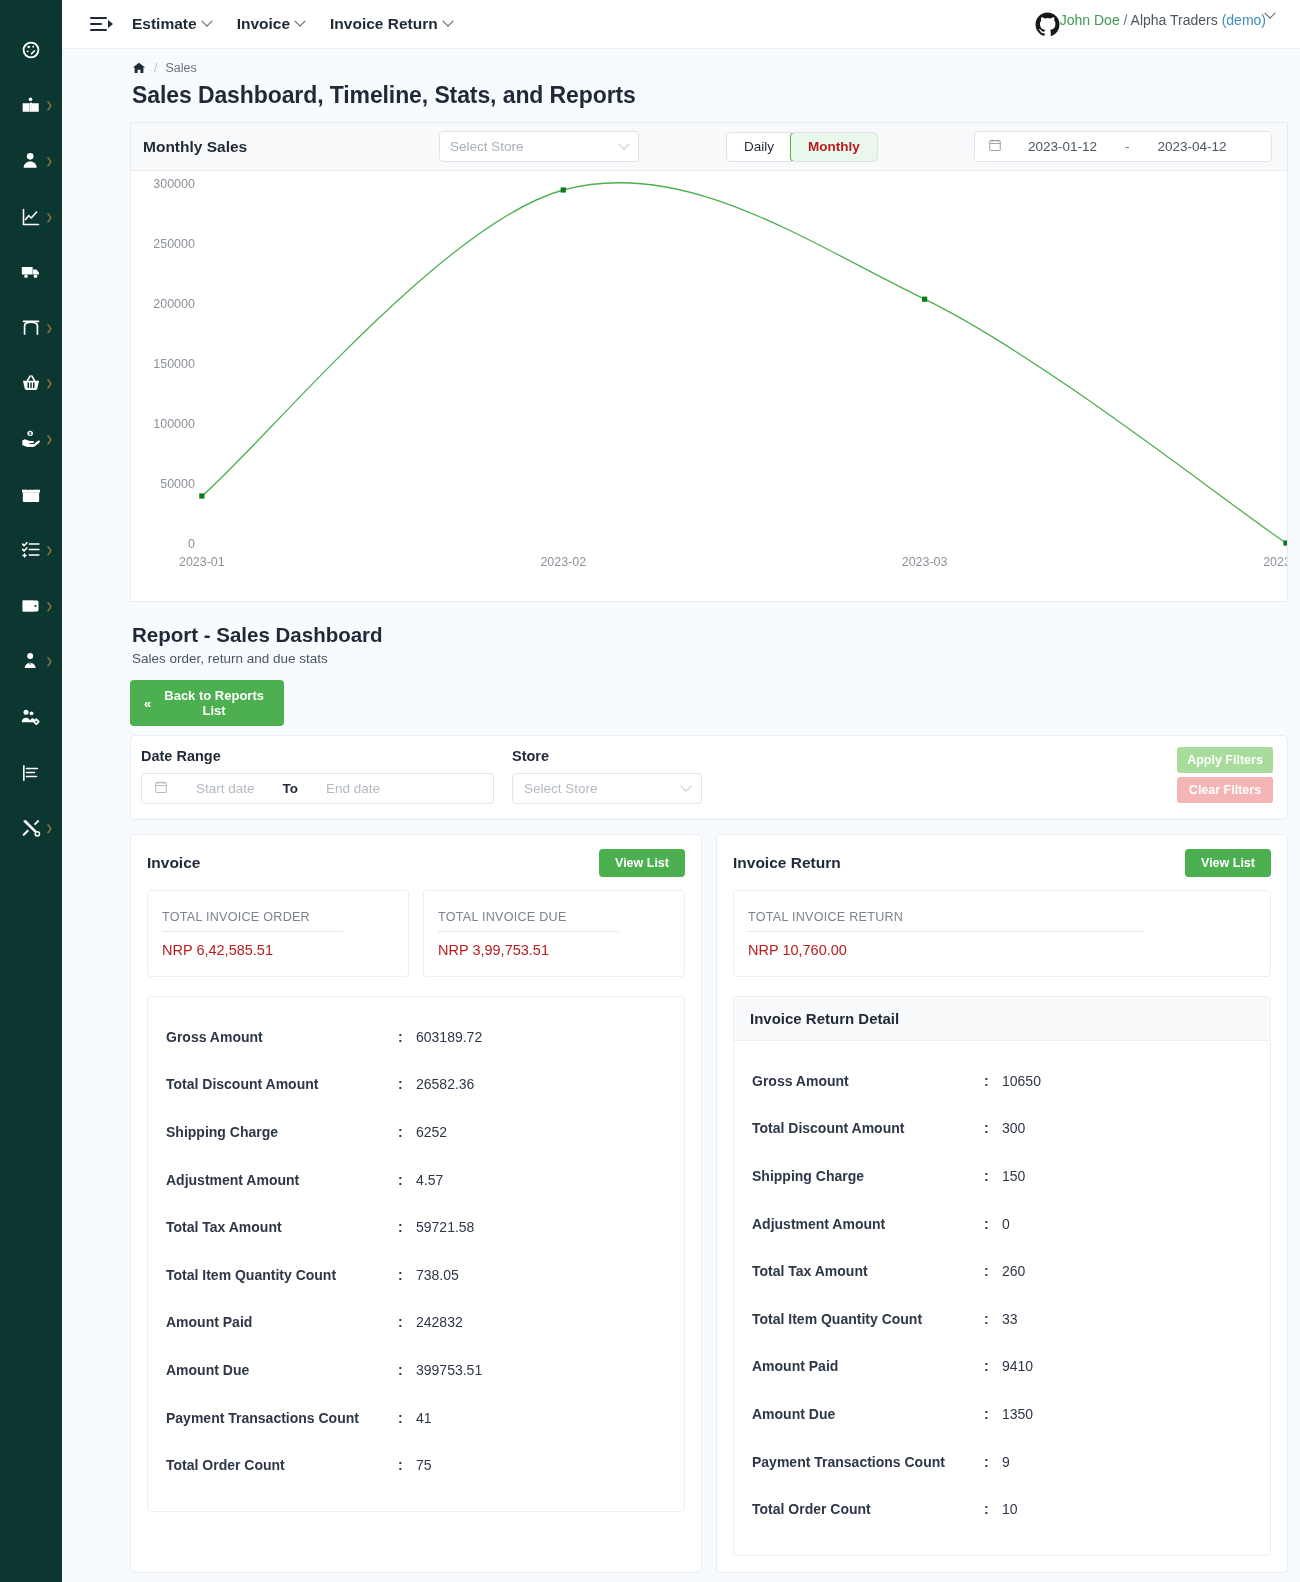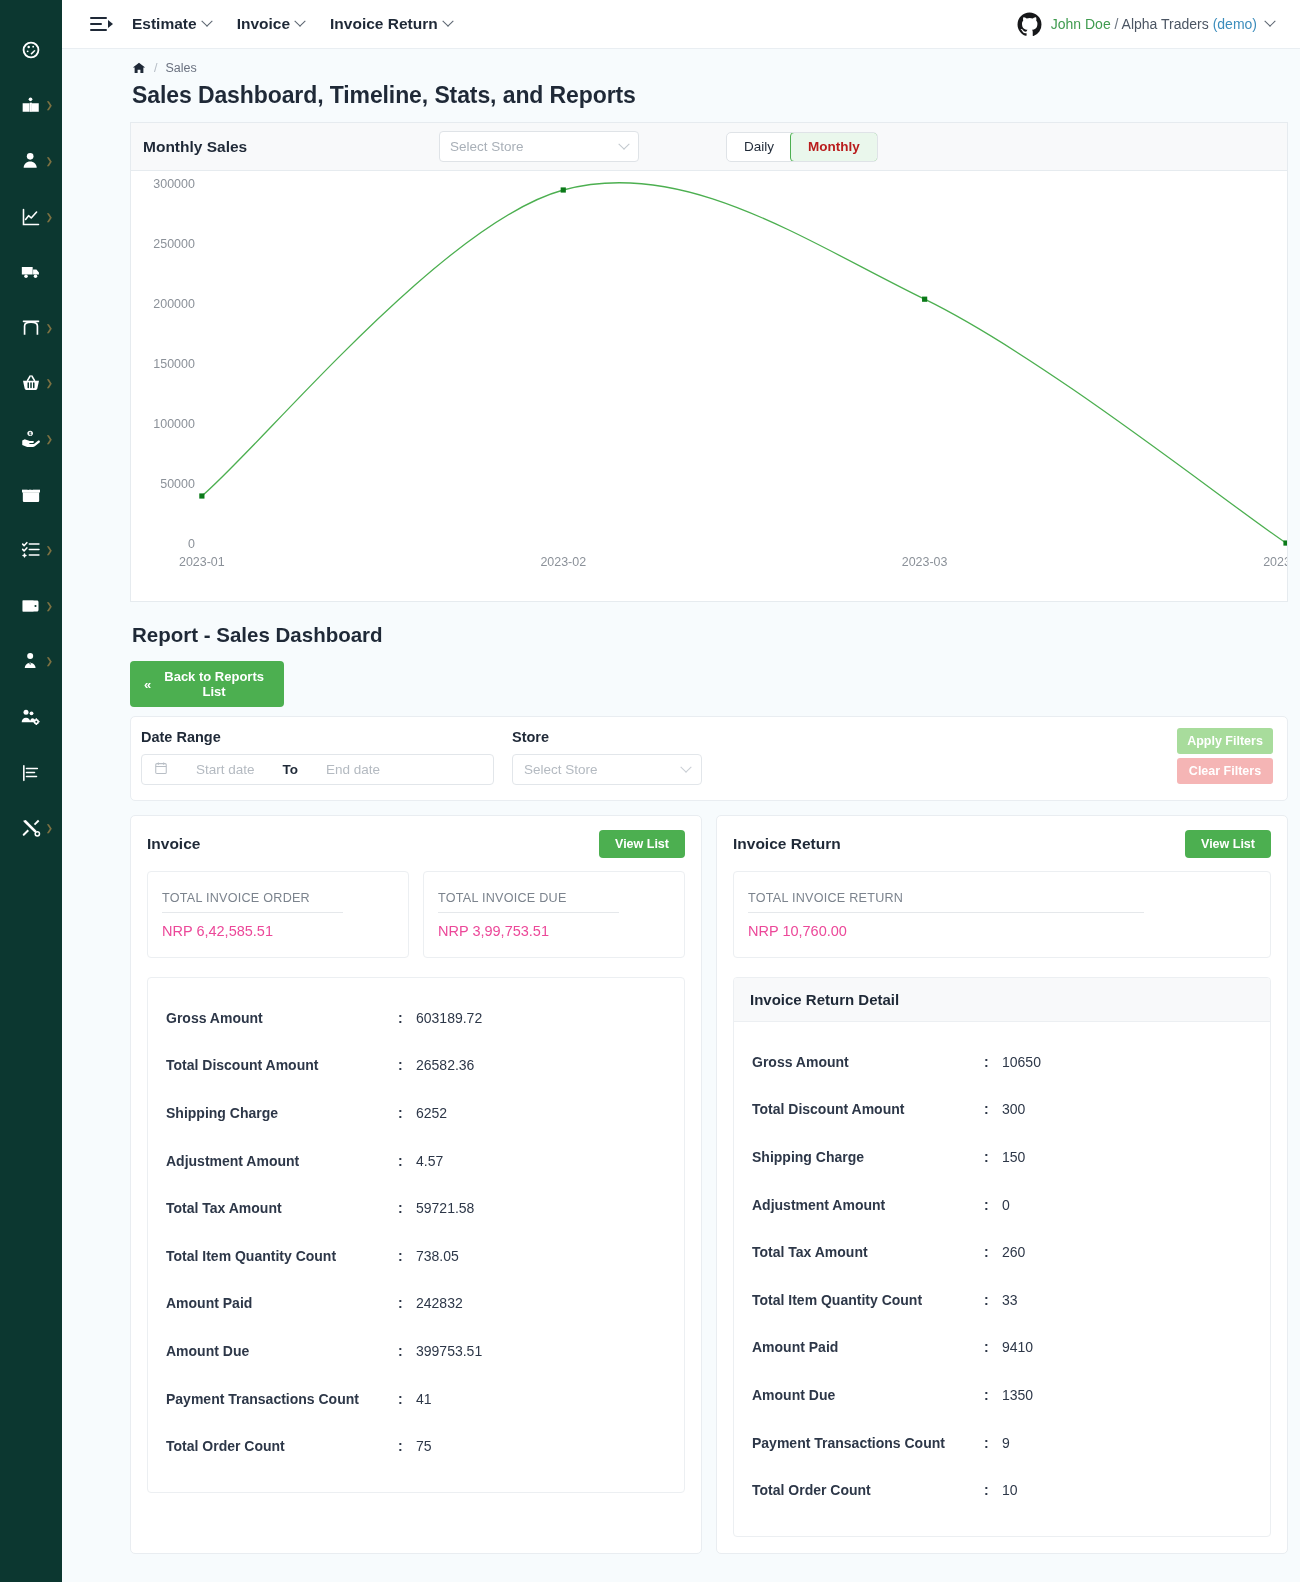--- a/index.html
+++ b/index.html
@@ -61,21 +61,21 @@
     border-left: 5px solid #1f2937;
   }
   .navmenu { display: flex; align-items: center; gap: 26px; }
   .navmenu .nav-link {
     font-size: 15.5px; color: #1f2937; font-weight: 600;
     display: flex; align-items: center; gap: 6px; cursor: pointer;
     white-space: nowrap;
   }
   .chev { width: 8px; height: 8px; border-right: 1.6px solid #5b6470; border-bottom: 1.6px solid #5b6470;
           transform: rotate(45deg) translate(-2px,-2px); display:inline-block; }
-  .topbar-right { margin-left: auto; display: flex; align-items: center; gap: 9px; }
+  .topbar-right { margin-left: auto; display: flex; }
   .gh-avatar { width: 25px; height: 25px; }
   .user-text { font-size: 14px; white-space: nowrap; }
   .user-text .uname { color: #3f9b4f; }
   .user-text .usep { color: #6b7480; }
   .user-text .uorg { color: #4b5563; }
   .user-text .udemo { color: #3c8dbc; }
 
   
   .crumbbar { padding: 12px 0 0 70px; }
   .crumb { display: flex; align-items: center; gap: 8px; font-size: 12.5px; color: #6b7280; }
@@ -222,21 +222,21 @@
     border: 1px solid #eceff2; border-radius: 4px;
     padding: 16px 14px 18px 14px;
     min-height: 79px;
   }
   .stat-label {
     font-size: 12.6px; color: #7b838d; letter-spacing: 0.25px;
     border-bottom: 1px solid #e5e8eb;
     padding-bottom: 7px; display: inline-block;
     min-width: 78%;
   }
-  .stat-value { font-size: 14.5px; color: #ec4899; margin-top: 10px; }
+  .stat-value { font-size: 14.5px; color: #b91c1c; margin-top: 10px; }
 
   .detail-card {
     margin-top: 19px;
     border: 1px solid #eceff2; border-radius: 4px;
     overflow: hidden;
   }
   .detail-head {
     background: #f8f9fa; border-bottom: 1px solid #eceff2;
     padding: 13px 16px; font-size: 15px; font-weight: 600; color: #1f2937;
   }
@@ -470,20 +470,31 @@
       <div class="select-store">
         <span>Select Store</span>
         <span class="dchev"></span>
       </div>
 
       <div class="seg">
         <div class="daily">Daily</div>
         <div class="monthly">Monthly</div>
       </div>
 
+      <div class="daterange">
+        <span class="cal">
+          <svg viewBox="0 0 24 24" width="14" height="14" fill="none" stroke="#9aa3ab" stroke-width="1.8">
+              <rect x="3" y="4.5" width="18" height="17" rx="2"></rect>
+              <path d="M3 9.5h18M7.5 2.5v4M16.5 2.5v4"></path>
+            </svg>
+        </span>
+        <span class="d1">2023-01-12</span>
+        <span class="dsep">-</span>
+        <span class="d2">2023-04-12</span>
+      </div>
     </div>
 
     <div class="chart-body">
       <svg class="chart-svg" viewBox="0 0 1158 430" preserveAspectRatio="none">
         <g id="chart-yticks">
             <text x="64" y="377" text-anchor="end" fill="#8b9199" font-size="12.5" font-family="&quot;Liberation Sans&quot;, sans-serif">0</text>
             <text x="64" y="317" text-anchor="end" fill="#8b9199" font-size="12.5" font-family="&quot;Liberation Sans&quot;, sans-serif">50000</text>
             <text x="64" y="257" text-anchor="end" fill="#8b9199" font-size="12.5" font-family="&quot;Liberation Sans&quot;, sans-serif">100000</text>
             <text x="64" y="197" text-anchor="end" fill="#8b9199" font-size="12.5" font-family="&quot;Liberation Sans&quot;, sans-serif">150000</text>
             <text x="64" y="137" text-anchor="end" fill="#8b9199" font-size="12.5" font-family="&quot;Liberation Sans&quot;, sans-serif">200000</text>
@@ -503,20 +514,21 @@
             <rect x="792.4" y="125.6" width="5.2" height="5.2" fill="#0b7a19"></rect>
             <rect x="1154.4" y="369.44" width="5.2" height="5.2" fill="#0b7a19"></rect>
           </g>
       </svg>
     </div>
   </div>
   <div class="chart-divider"></div>
 
   <div class="report-head">
     <div class="report-title">Report - Sales Dashboard</div>
+    <div class="report-sub">Sales order, return and due stats</div>
   </div>
   <button class="back-btn">
     <span>«</span>
     <span>Back to Reports List</span>
   </button>
 
   <div class="filter-panel">
     <div class="fgroup">
       <div class="flabel">Date Range</div>
       <div class="daterange2">

